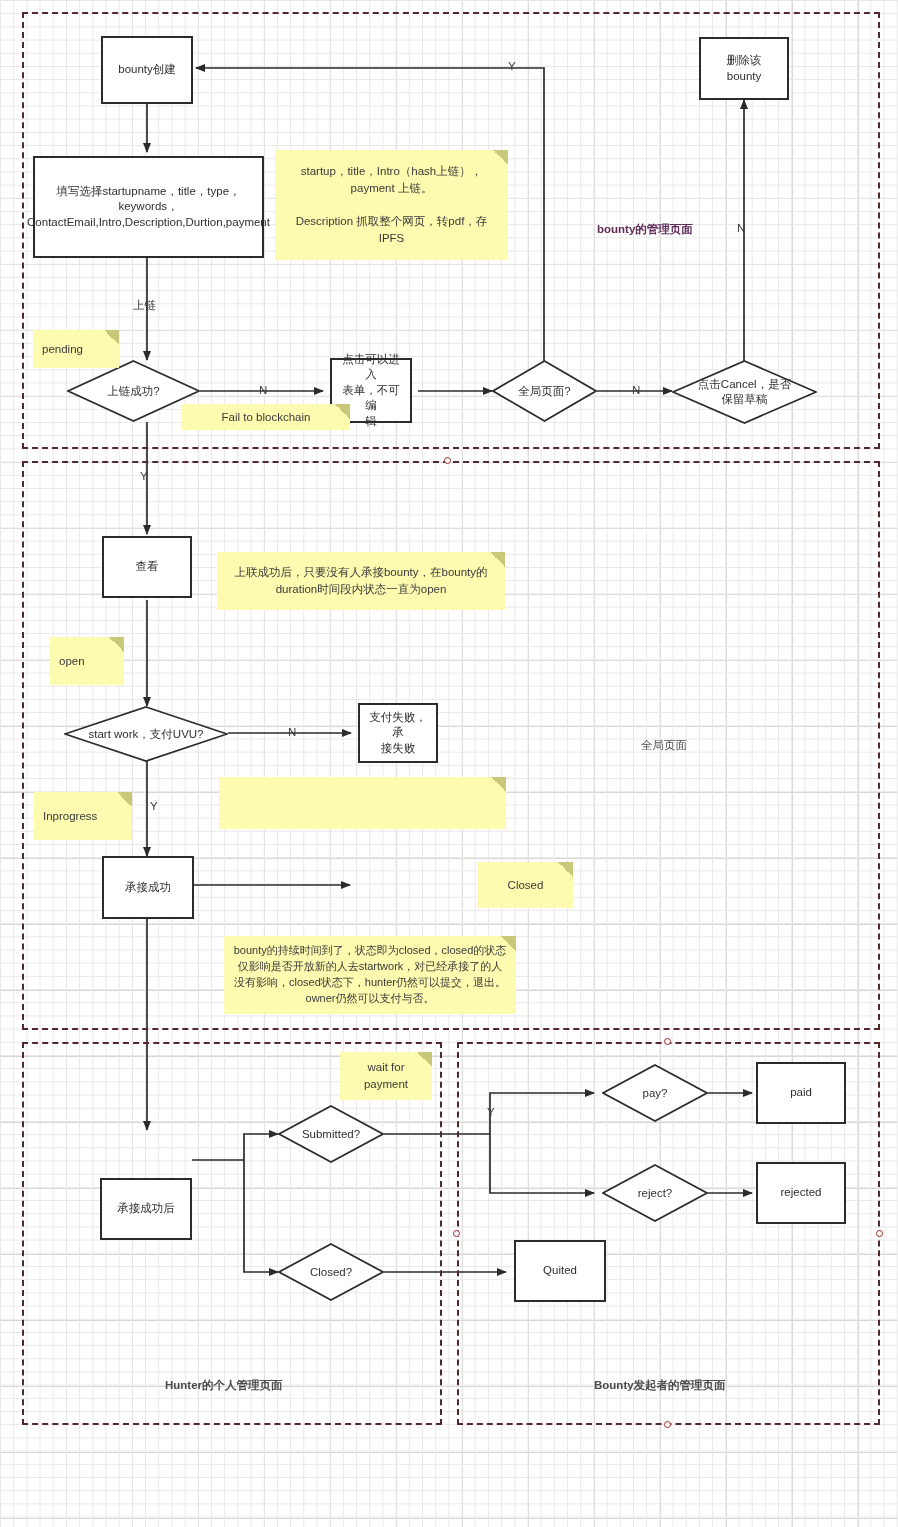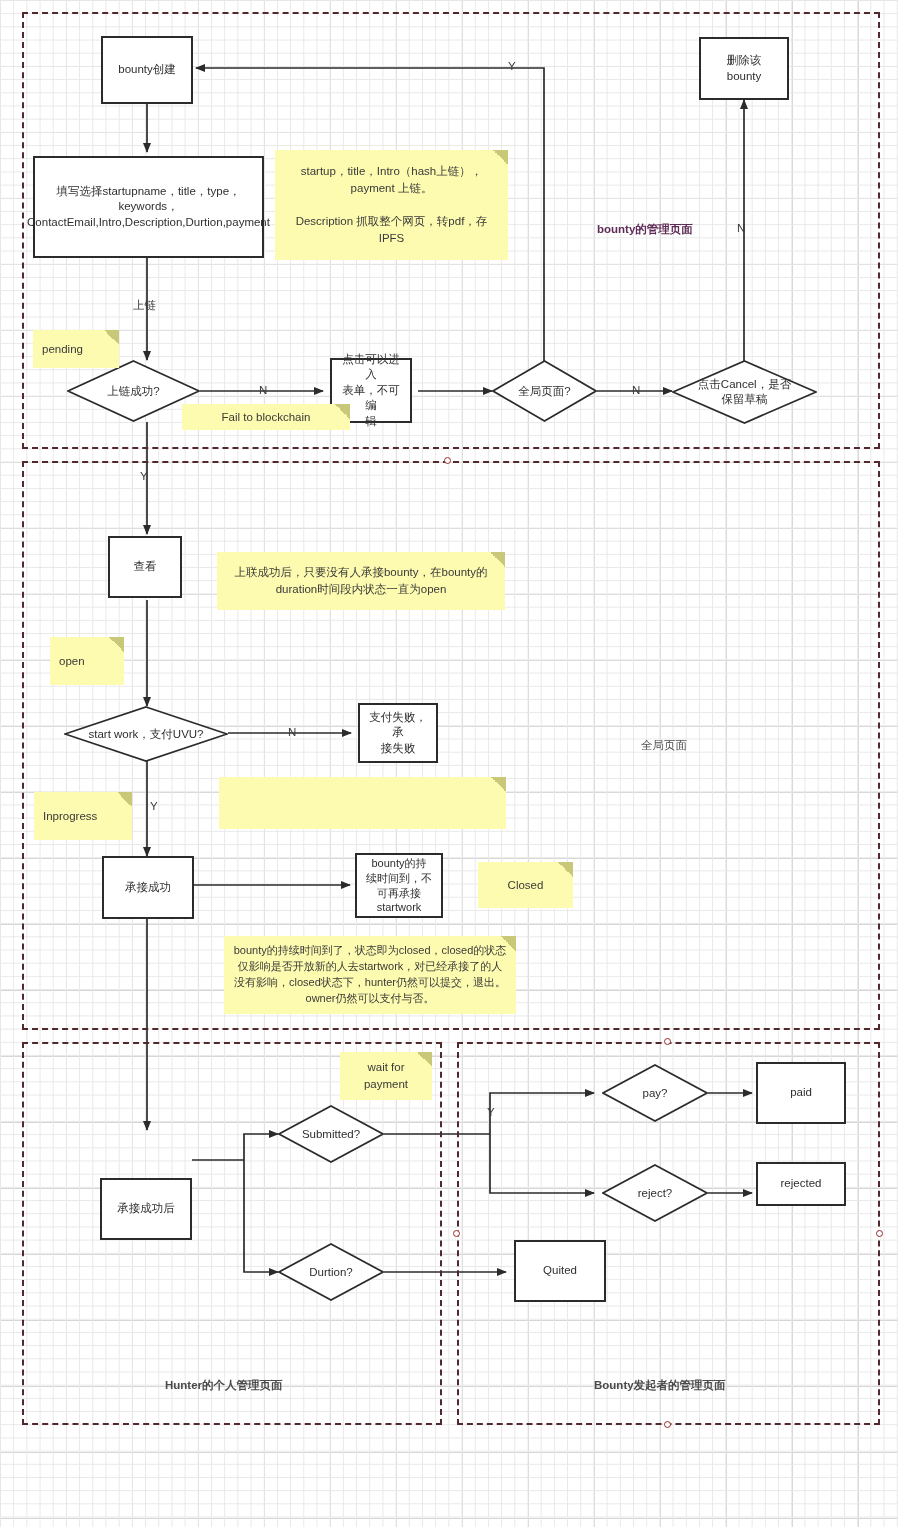--- a/index.html
+++ b/index.html
@@ -181,21 +181,21 @@
   </div>
 
   <div class="elabel" style="left:133px;top:298px;">上链</div>
   <div class="elabel" style="left:259px;top:384px;">N</div>
   <div class="elabel" style="left:632px;top:384px;">N</div>
   <div class="elabel" style="left:737px;top:222px;">N</div>
   <div class="elabel" style="left:508px;top:60px;">Y</div>
 
   <div class="elabel" style="left:140px;top:470px;">Y</div>
 
-  <div class="node" style="left:108px;top:536px;width:74px;height:62px;">查看</div>
+  <div class="node" style="left:102px;top:536px;width:90px;height:62px;">查看</div>
 
   <div class="note" style="left:217px;top:552px;width:288px;height:58px;">
     <span class="fold"></span>
     <span>上联成功后，只要没有人承接bounty，在bounty的duration时间段内状态一直为open</span>
   </div>
 
   <div class="note left-al" style="left:50px;top:637px;width:74px;height:48px;">
     <span class="fold"></span>
     <span>open</span>
   </div>
@@ -218,24 +218,20 @@
 
   <div class="note left-al" style="left:34px;top:792px;width:98px;height:48px;">
     <span class="fold"></span>
     <span>Inprogress</span>
   </div>
 
   <div class="elabel" style="left:150px;top:800px;">Y</div>
 
   <div class="node" style="left:102px;top:856px;width:92px;height:63px;">承接成功</div>
 
-  <div class="node" style="left:355px;top:853px;width:88px;height:65px;white-space:pre-line;font-size:11px;">bounty的持
-续时间到，不
-可再承接
-startwork</div>
 
   <div class="note" style="left:478px;top:862px;width:95px;height:46px;">
     <span class="fold"></span>
     <span>Closed</span>
   </div>
 
   <div class="note" style="left:224px;top:936px;width:292px;height:78px;font-size:11px;">
     <span class="fold"></span>
     <span>bounty的持续时间到了，状态即为closed，closed的状态仅影响是否开放新的人去startwork，对已经承接了的人没有影响，closed状态下，hunter仍然可以提交，退出。owner仍然可以支付与否。</span>
   </div>
@@ -252,38 +248,38 @@
     <svg class="dshape" viewBox="0 0 106 58" preserveAspectRatio="none">
       <polygon points="53,1 105,29 53,57 1,29" fill="#ffffff" stroke="#2b2b2b" stroke-width="1.7"></polygon>
     </svg>
     <span class="dtext">Submitted?</span>
   </div>
 
   <div class="diamond" style="left:278px;top:1243px;width:106px;height:58px;">
     <svg class="dshape" viewBox="0 0 106 58" preserveAspectRatio="none">
       <polygon points="53,1 105,29 53,57 1,29" fill="#ffffff" stroke="#2b2b2b" stroke-width="1.7"></polygon>
     </svg>
-    <span class="dtext">Durtion?</span>
+    <span class="dtext">Closed?</span>
   </div>
 
   <div class="elabel" style="left:487px;top:1106px;">Y</div>
 
   <div class="diamond" style="left:602px;top:1064px;width:106px;height:58px;">
     <svg class="dshape" viewBox="0 0 106 58" preserveAspectRatio="none">
       <polygon points="53,1 105,29 53,57 1,29" fill="#ffffff" stroke="#2b2b2b" stroke-width="1.7"></polygon>
     </svg>
     <span class="dtext">pay?</span>
   </div>
 
   <div class="diamond" style="left:602px;top:1164px;width:106px;height:58px;">
     <svg class="dshape" viewBox="0 0 106 58" preserveAspectRatio="none">
       <polygon points="53,1 105,29 53,57 1,29" fill="#ffffff" stroke="#2b2b2b" stroke-width="1.7"></polygon>
     </svg>
     <span class="dtext">reject?</span>
   </div>
 
   <div class="node" style="left:756px;top:1062px;width:90px;height:62px;">paid</div>
 
-  <div class="node" style="left:756px;top:1162px;width:90px;height:44px;">rejected</div>
+  <div class="node" style="left:756px;top:1162px;width:90px;height:62px;">rejected</div>
 
   <div class="node" style="left:514px;top:1240px;width:92px;height:62px;">Quited</div>
 
 </div>
 
 </body></html>

